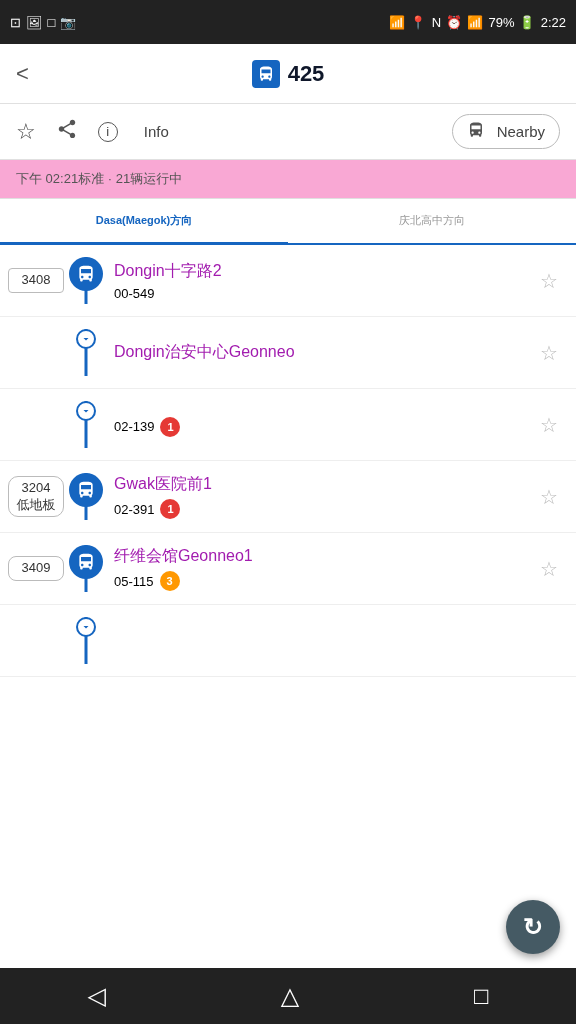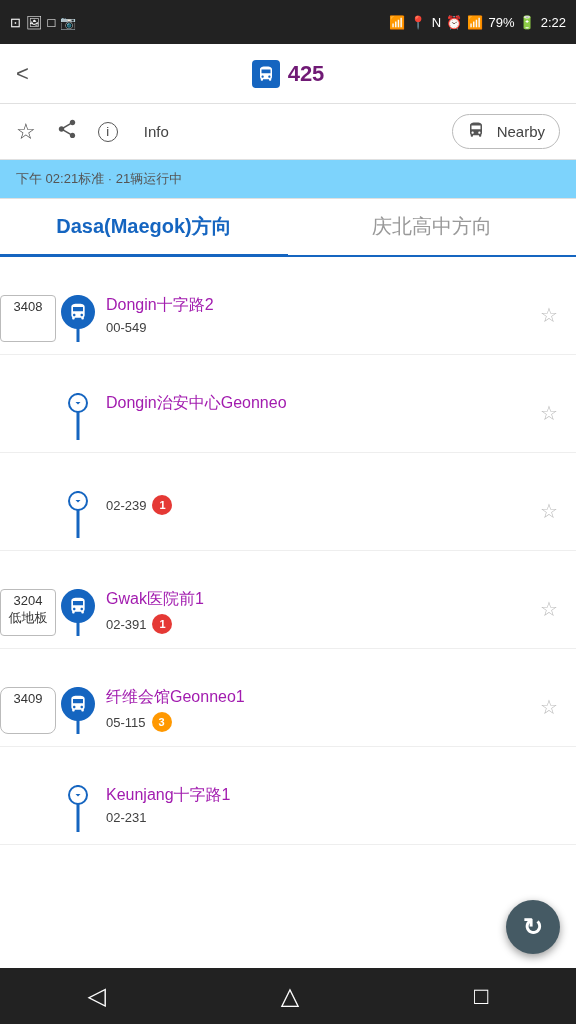--- a/index.html
+++ b/index.html
@@ -13,58 +13,58 @@
     }
     .status-left { display: flex; align-items: center; gap: 5px; }
     .status-right { display: flex; align-items: center; gap: 5px; font-size: 13px; }
 
     
     .header {
       width: 100%; height: 60px; background: #fff; display: flex; align-items: center;
       justify-content: center; border-bottom: 1px solid #e0e0e0; position: relative;
     }
     .header-back { position: absolute; left: 16px; font-size: 22px; color: #555; cursor: pointer; }
-    .header-title { display: flex; align-items: center; gap: 8px; font-size: 22px; font-weight: bold; color: #701a75; }
+    .header-title { display: flex; align-items: center; gap: 8px; font-size: 22px; font-weight: bold; color: #0f172a; }
     .bus-icon-header { width: 28px; height: 28px; background: #1565C0; border-radius: 4px; display: flex; align-items: center; justify-content: center; }
 
     
     .action-bar {
       width: 100%; height: 56px; background: #fff; display: flex; align-items: center;
       padding: 0 16px; gap: 20px; border-bottom: 1px solid #e0e0e0;
     }
     .action-btn { display: flex; align-items: center; gap: 6px; cursor: pointer; color: #444; font-size: 15px; background: none; border: none; }
     .nearby-btn {
       margin-left: auto; display: flex; align-items: center; gap: 12px;
       border: 1.5px solid #bbb; border-radius: 20px; padding: 6px 14px;
       cursor: pointer; color: #444; font-size: 15px; background: #fff;
     }
 
     
     .info-bar {
-      width: 100%; padding: 10px 16px; background: #7dd3fc; font-size: 13px; color: #555;
+      width: 100%; padding: 10px 16px; background: #f9a8d4; font-size: 13px; color: #555;
       border-bottom: 1px solid #e0e0e0;
     }
 
     
     .direction-tabs {
       width: 100%; display: flex; border-bottom: 2px solid #1565C0;
     }
     .dir-tab {
-      flex: 1; padding: 14px 0; text-align: center; font-size: 20px; cursor: pointer; color: #999;
+      flex: 1; padding: 14px 0; text-align: center; font-size: 11px; cursor: pointer; color: #999;
       border-bottom: 3px solid transparent; margin-bottom: -2px;
     }
     .dir-tab.active { color: #1565C0; border-bottom: 3px solid #1565C0; font-weight: bold; }
 
     
     .stop-list { width: 100%; overflow-y: auto; flex: 1; }
 
     
     .stop-row {
-      display: flex; padding: 12px 10px 12px 0;
-      border-bottom: 1px solid #eee; position: relative; min-height: 72px; margin-top: 26px;
+      display: flex; align-items: center; padding: 12px 10px 12px 8px;
+      border-bottom: 1px solid #eee; position: relative; min-height: 72px;
     }
 
     
     .bus-label {
       width: 56px; min-width: 56px; margin-right: 4px; text-align: center;
       font-size: 13px; color: #333; border: 1px solid #bbb; border-radius: 4px;
       padding: 3px 2px; line-height: 1.3;
     }
     .bus-label.empty { visibility: hidden; }
 
@@ -88,21 +88,21 @@
     .stop-dot.bus-stop svg { width: 20px; height: 20px; }
     .chevron-dot {
       width: 20px; height: 20px; border-radius: 50%; border: 2px solid #1565C0;
       background: #fff; z-index: 1; display: flex; align-items: center; justify-content: center;
     }
 
     
     .stop-info { flex: 1; padding-left: 10px; }
     .stop-name { font-size: 16px; color: #a21caf; font-weight: 500; }
     .stop-code-row { display: flex; align-items: center; gap: 6px; margin-top: 4px; }
-    .stop-code { font-size: 13px; color: #404040; }
+    .stop-code { font-size: 13px; color: #000000; }
     .badge {
       width: 20px; height: 20px; border-radius: 50%; display: flex; align-items: center;
       justify-content: center; font-size: 11px; font-weight: bold; color: #fff;
     }
     .badge-red { background: #e53935; }
     .badge-orange { background: #FF9800; }
 
     
     .star-btn { padding: 8px; cursor: pointer; color: #bbb; font-size: 20px; }
 
@@ -235,28 +235,28 @@
         <div class="timeline-col">
           <div class="timeline-line"></div>
           <div class="chevron-dot">
             <svg viewBox="0 0 24 24" width="12" height="12" fill="#1565C0">
               <path d="M7 10l5 5 5-5z"></path>
             </svg>
           </div>
         </div>
         <div class="stop-info">
           <div class="stop-code-row">
-            <span class="stop-code">02-239</span>
+            <span class="stop-code">02-139</span>
             <span class="badge badge-red">1</span>
           </div>
         </div>
         <div class="star-btn">☆</div>
       </div>
       <div class="stop-row">
-        <div class="bus-label" style="white-space: pre-line;">3204
+        <div class="bus-label" style="white-space: pre-line; border-radius: 10px;">3204
 低地板</div>
         <div class="timeline-col">
           <div class="timeline-line"></div>
           <div class="stop-dot bus-stop">
             <svg viewBox="0 0 24 24" fill="white">
               <path d="M4 16c0 .88.39 1.67 1 2.22V20c0 .55.45 1 1 1h1c.55 0 1-.45 1-1v-1h8v1c0 .55.45 1 1 1h1c.55 0 1-.45 1-1v-1.78c.61-.55 1-1.34 1-2.22V6c0-3.5-3.58-4-8-4s-8 .5-8 4v10zm3.5 1c-.83 0-1.5-.67-1.5-1.5S6.67 14 7.5 14s1.5.67 1.5 1.5-.67 1.5-1.5 1.5zm9 0c-.83 0-1.5-.67-1.5-1.5s.67-1.5 1.5-1.5 1.5.67 1.5 1.5-.67 1.5-1.5 1.5zm1.5-6H6V6h12v5z"></path>
             </svg>
           </div>
         </div>
         <div class="stop-info">
@@ -288,26 +288,20 @@
         <div class="star-btn">☆</div>
       </div>
       <div class="stop-row">
         <div class="bus-label empty"></div>
         <div class="timeline-col">
           <div class="timeline-line"></div>
           <div class="chevron-dot">
             <svg viewBox="0 0 24 24" width="12" height="12" fill="#1565C0">
               <path d="M7 10l5 5 5-5z"></path>
             </svg>
-          </div>
-        </div>
-        <div class="stop-info">
-          <div class="stop-name">Keunjang十字路1</div>
-          <div class="stop-code-row">
-            <span class="stop-code">02-231</span>
           </div>
         </div>
       </div>
     </div>
 
 </div>
 
 <div class="fab" style="position:absolute; bottom:70px; right:16px;">
   <span style="color:#fff; font-size:24px; font-weight:bold;">↻</span>
 </div>

